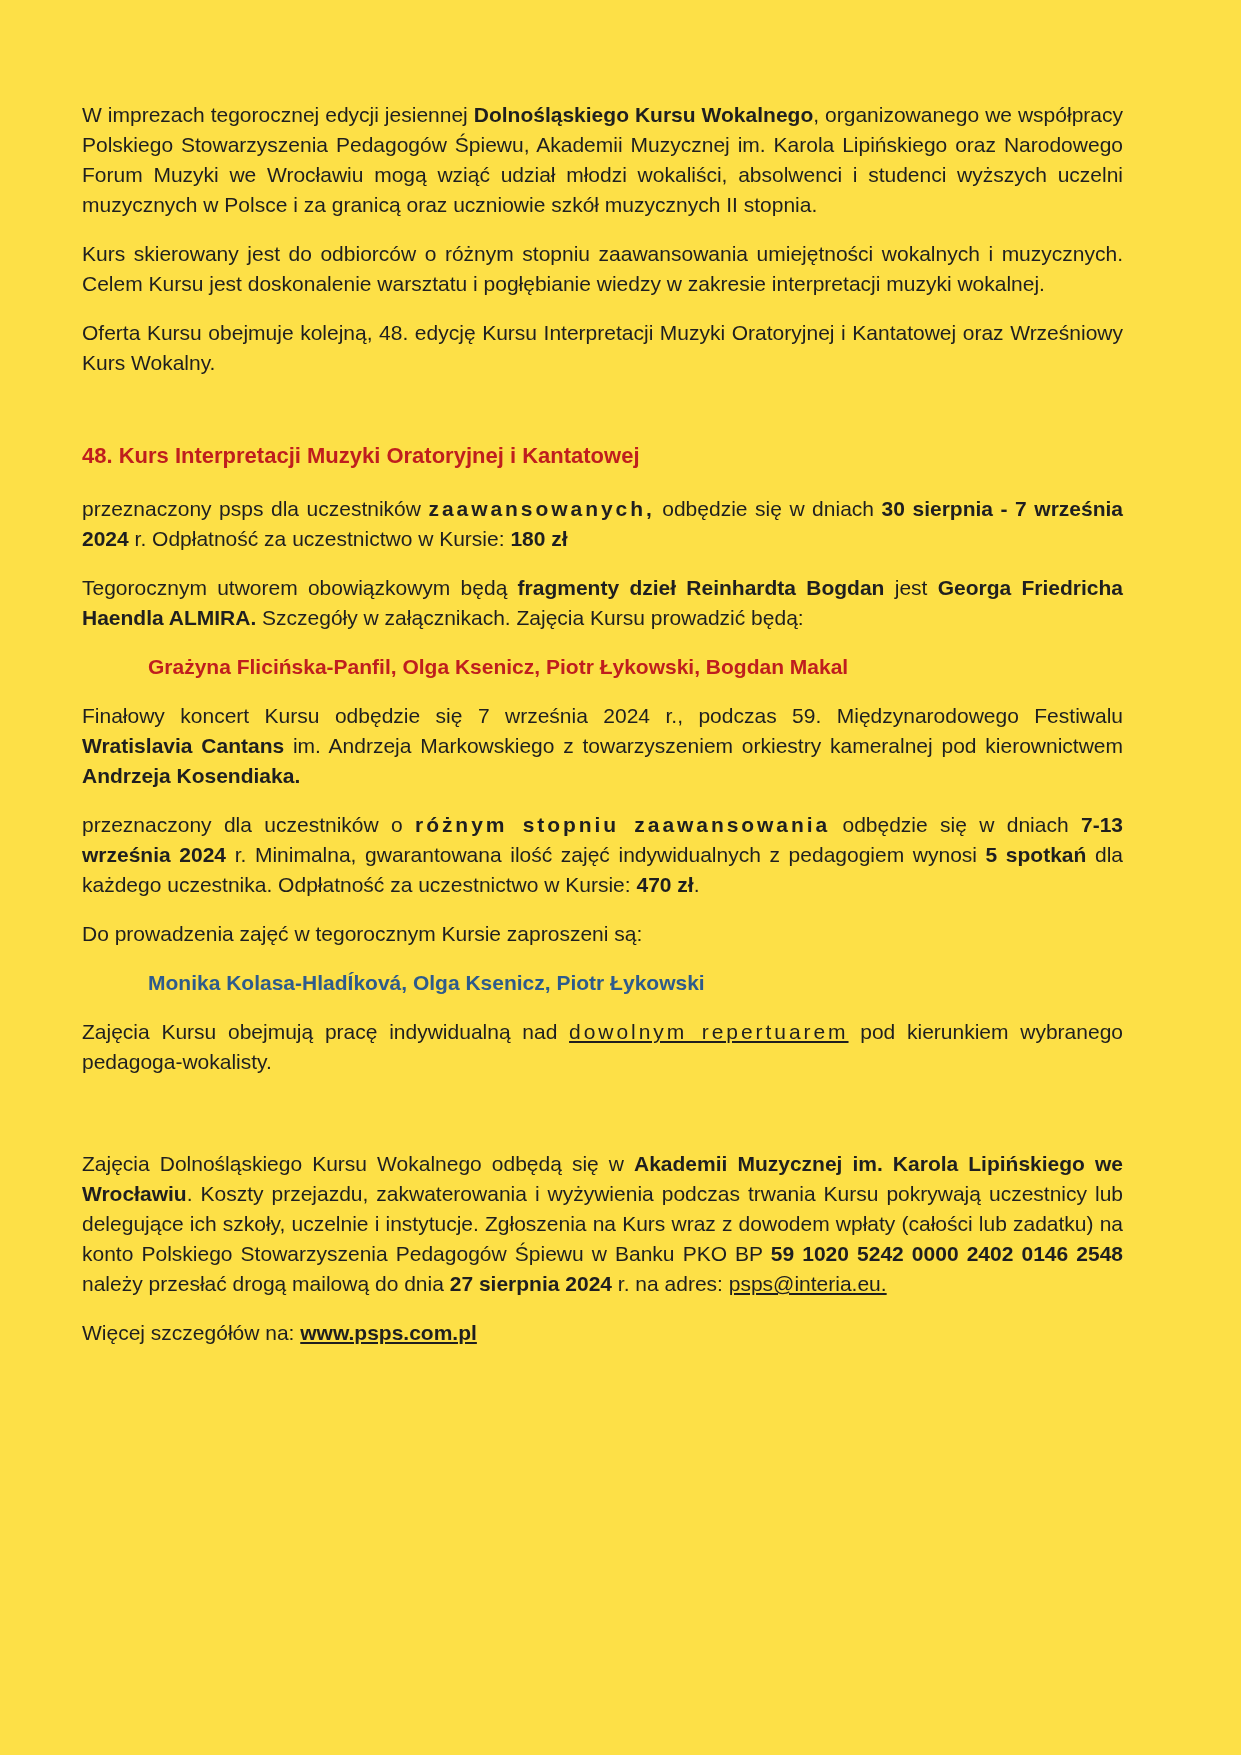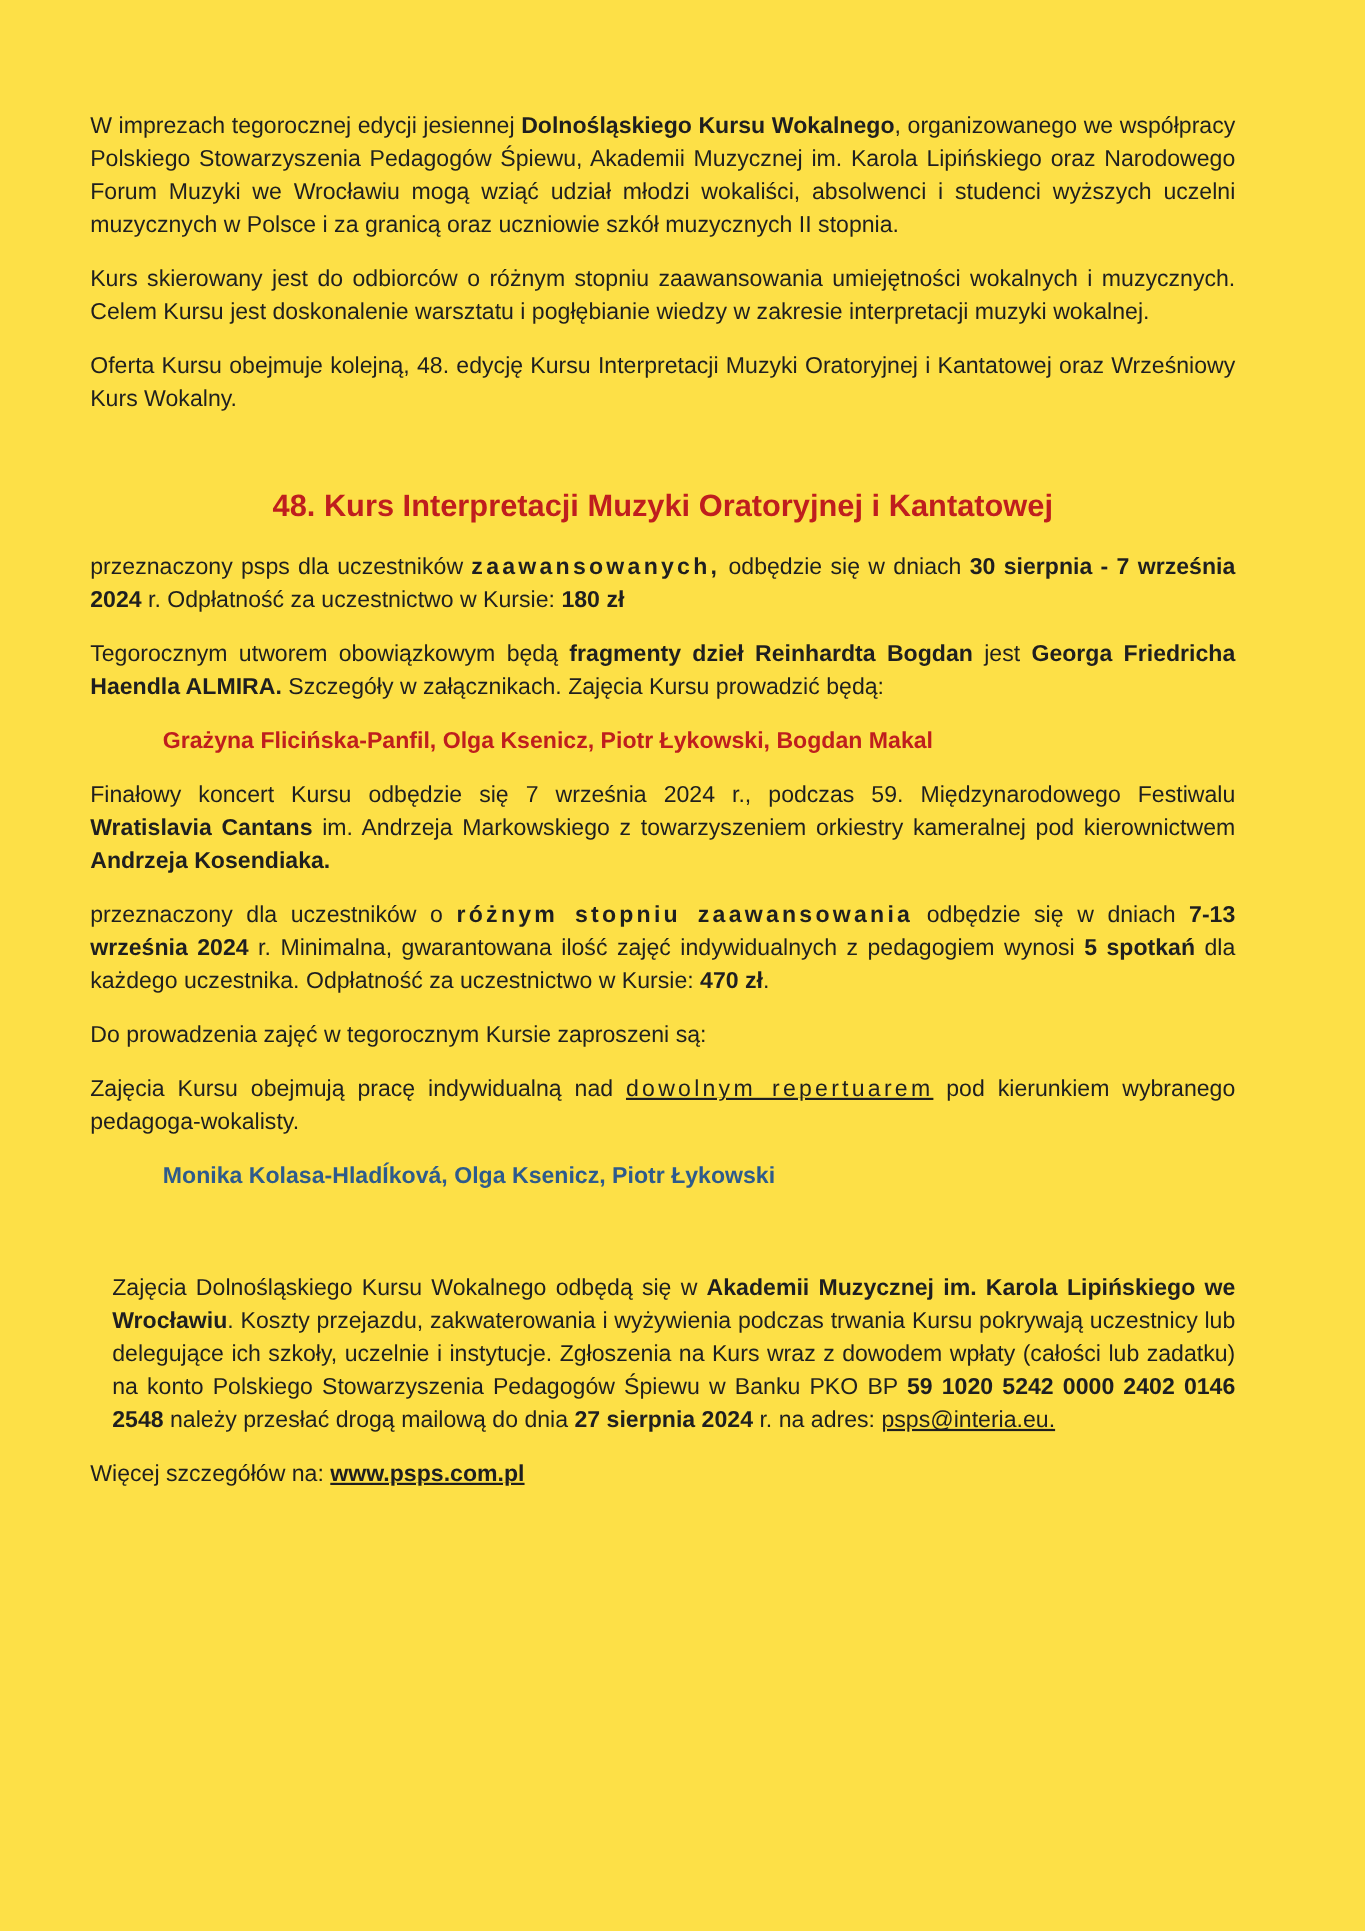--- a/index.html
+++ b/index.html
@@ -12,29 +12,29 @@
     font-family:"Liberation Sans", sans-serif;
     font-size:21px;
     line-height:1.43;
     color:var(--ink);
     text-align:justify;
     overflow:hidden;
   }
   .para { margin:0 0 19px 0; }
   .h {
     font-weight:bold;
-    font-size:28px;
+    font-size:22px;
     line-height:1.25;
-    text-align:center;
+    text-align:left;
     margin:64px 0 24px 0;
   }
   .h.red  { color:var(--red); }
   .h.blue { color:var(--blue); }
   .names { padding-left:66px; text-align:left; margin:0 0 19px 0; font-weight:bold; }
-  .gap-top { margin-top:72px;margin-left:20px; }
+  .gap-top { margin-top:72px; }
   .b  { font-weight:bold; }
   .sp { letter-spacing:0.14em; }
   .u  { text-decoration:underline; }
   .run-red  { color:var(--red); }
   .run-blue { color:var(--blue); }
   a.link { color:inherit; text-decoration:underline; cursor:pointer; }
 </style>
 </head>
 <body>
 
@@ -44,18 +44,18 @@
   <p class="para"><span>Oferta Kursu obejmuje kolejną, 48. edycję Kursu Interpretacji Muzyki Oratoryjnej i Kantatowej oraz Wrześniowy Kurs Wokalny.</span></p>
 
   <h1 class="h red">48. Kurs Interpretacji Muzyki Oratoryjnej i Kantatowej</h1>
   <p class="para"><span>przeznaczony psps dla uczestników </span><span class="b sp">zaawansowanych,</span><span> odbędzie się w dniach </span><span class="b">30 sierpnia - 7 września 2024</span><span> r. Odpłatność za uczestnictwo w Kursie: </span><span class="b">180 zł</span></p>
   <p class="para"><span>Tegorocznym utworem obowiązkowym będą </span><span class="b">fragmenty dzieł Reinhardta Bogdan</span><span> jest </span><span class="b">Georga Friedricha Haendla ALMIRA.</span><span> Szczegóły w załącznikach. Zajęcia Kursu prowadzić będą:</span></p>
   <p class="para names"><span class="b run-red">Grażyna Flicińska-Panfil, Olga Ksenicz, Piotr Łykowski, Bogdan Makal</span></p>
   <p class="para"><span>Finałowy koncert Kursu odbędzie się 7 września 2024 r., podczas 59. Międzynarodowego Festiwalu </span><span class="b">Wratislavia Cantans</span><span> im. Andrzeja Markowskiego z towarzyszeniem orkiestry kameralnej pod kierownictwem </span><span class="b">Andrzeja Kosendiaka.</span></p>
 
   <p class="para"><span>przeznaczony dla uczestników o </span><span class="b sp">różnym stopniu zaawansowania</span><span> odbędzie się w dniach </span><span class="b">7-13 września 2024</span><span> r. Minimalna, gwarantowana ilość zajęć indywidualnych z pedagogiem wynosi </span><span class="b">5 spotkań</span><span> dla każdego uczestnika. Odpłatność za uczestnictwo w Kursie: </span><span class="b">470 zł</span><span>.</span></p>
   <p class="para"><span>Do prowadzenia zajęć w tegorocznym Kursie zaproszeni są:</span></p>
+  <p class="para names"><span class="b run-blue">Monika Kolasa-HladÍková, Olga Ksenicz, Piotr Łykowski</span></p>
   <p class="para"><span>Zajęcia Kursu obejmują pracę indywidualną nad </span><span class="sp u">dowolnym repertuarem</span><span> pod kierunkiem wybranego pedagoga-wokalisty.</span></p>
-  <p class="para names"><span class="b run-blue">Monika Kolasa-HladÍková, Olga Ksenicz, Piotr Łykowski</span></p>
 
   <p class="para gap-top"><span>Zajęcia Dolnośląskiego Kursu Wokalnego odbędą się w </span><span class="b">Akademii Muzycznej im. Karola Lipińskiego we Wrocławiu</span><span>. Koszty przejazdu, zakwaterowania i wyżywienia podczas trwania Kursu pokrywają uczestnicy lub delegujące ich szkoły, uczelnie i instytucje. Zgłoszenia na Kurs wraz z dowodem wpłaty (całości lub zadatku) na konto Polskiego Stowarzyszenia Pedagogów Śpiewu w Banku PKO BP </span><span class="b">59 1020 5242 0000 2402 0146 2548</span><span> należy przesłać drogą mailową do dnia </span><span class="b">27 sierpnia 2024</span><span> r. na adres: </span><a class="u link">psps@interia.eu.</a></p>
   <p class="para"><span>Więcej szczegółów na: </span><a class="b u link">www.psps.com.pl</a></p>
 </main>
 
 </body></html>

